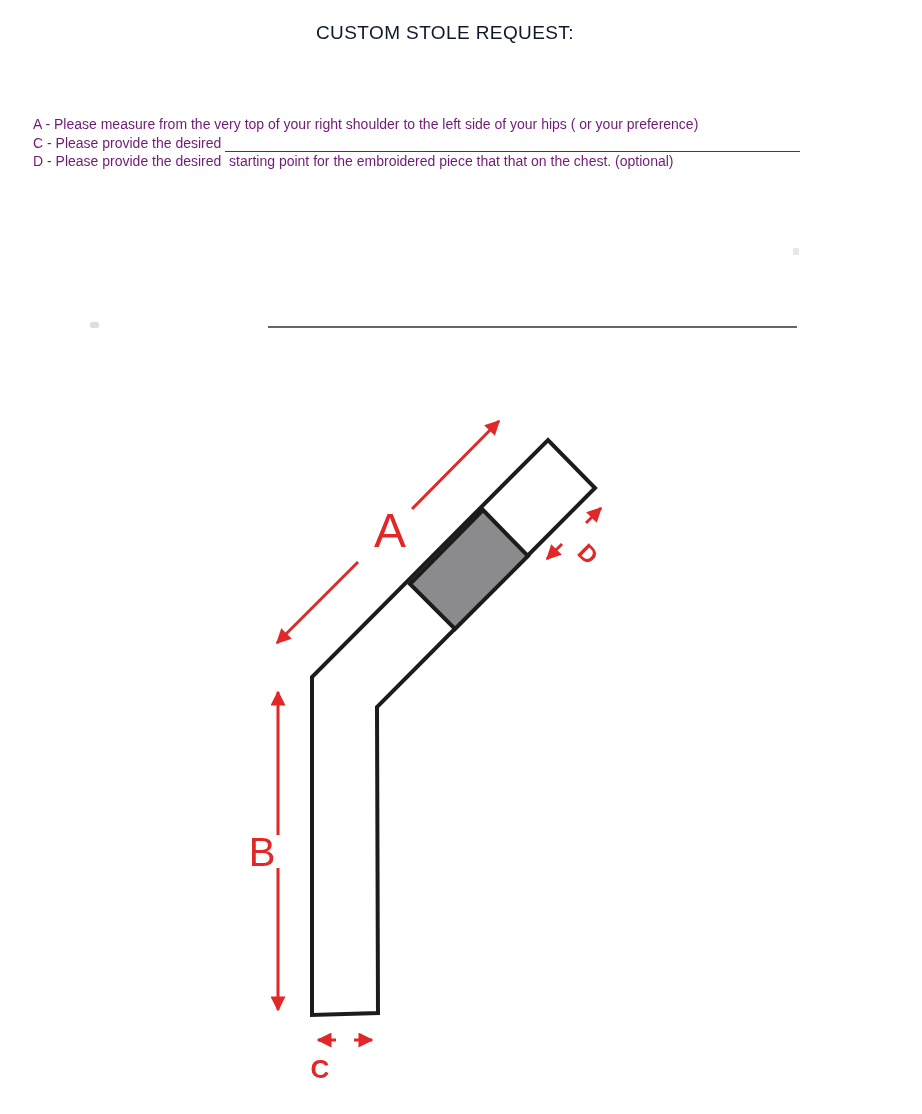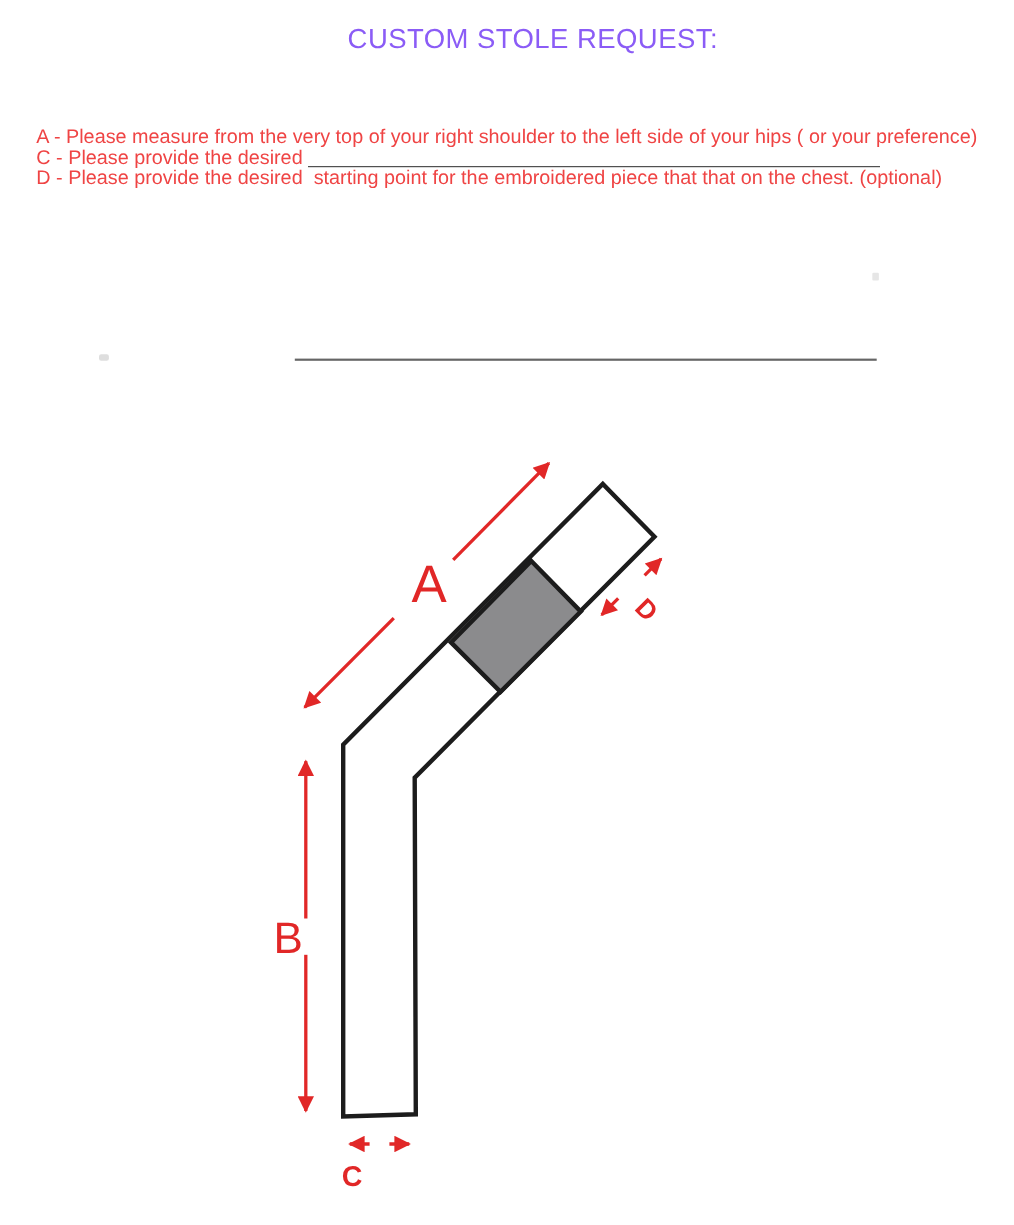--- a/index.html
+++ b/index.html
@@ -2,25 +2,25 @@
 <html><head>
 <meta charset="utf-8">
 <style>
   html,body{margin:0;padding:0;background:#fff;}
   .page{
     position:relative;width:922px;height:1114px;background:#ffffff;
     font-family:"Liberation Sans",sans-serif;color:#1a1a1a;overflow:hidden;
   }
   .title{
     position:absolute;left:316px;top:22px;
-    font-size:25px;letter-spacing:.4px;color:#8b5cf6;white-space:pre;
+    font-size:19px;letter-spacing:.4px;color:#0f172a;white-space:pre;
   }
   .instructions{
     position:absolute;left:33px;top:115px;width:880px;
-    font-size:18px;line-height:18.5px;color:#ef4444;
+    font-size:14px;line-height:18.5px;color:#701a75;
   }
   .line{white-space:pre;height:18.5px;}
   .line-c{display:flex;width:767px;justify-content:flex-end;}
   .line-c .pre{white-space:pre;}
   .u{border-bottom:1.5px solid #3f3f3f;}
   .fill{flex:1;}
   .mid-rule{
     position:absolute;left:268px;top:326px;width:529px;height:0;
     border-top:2px solid #666666;
   }

